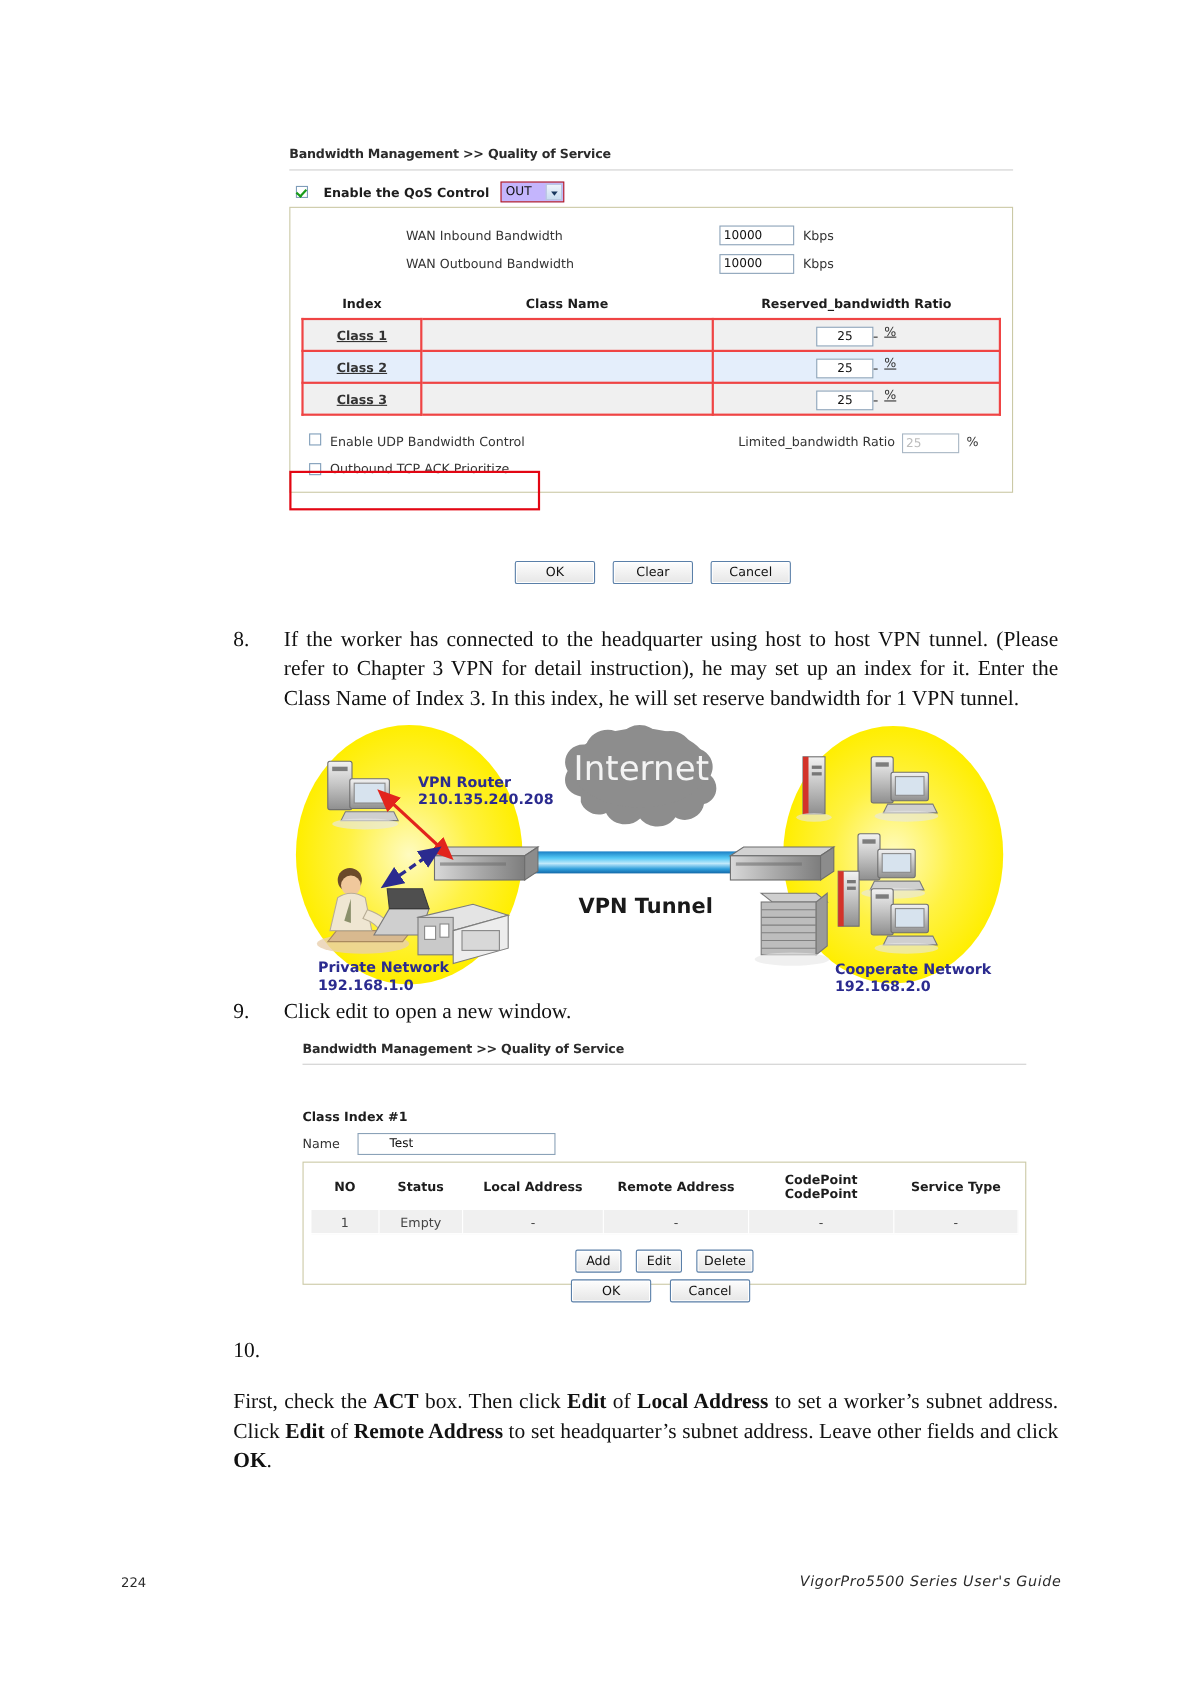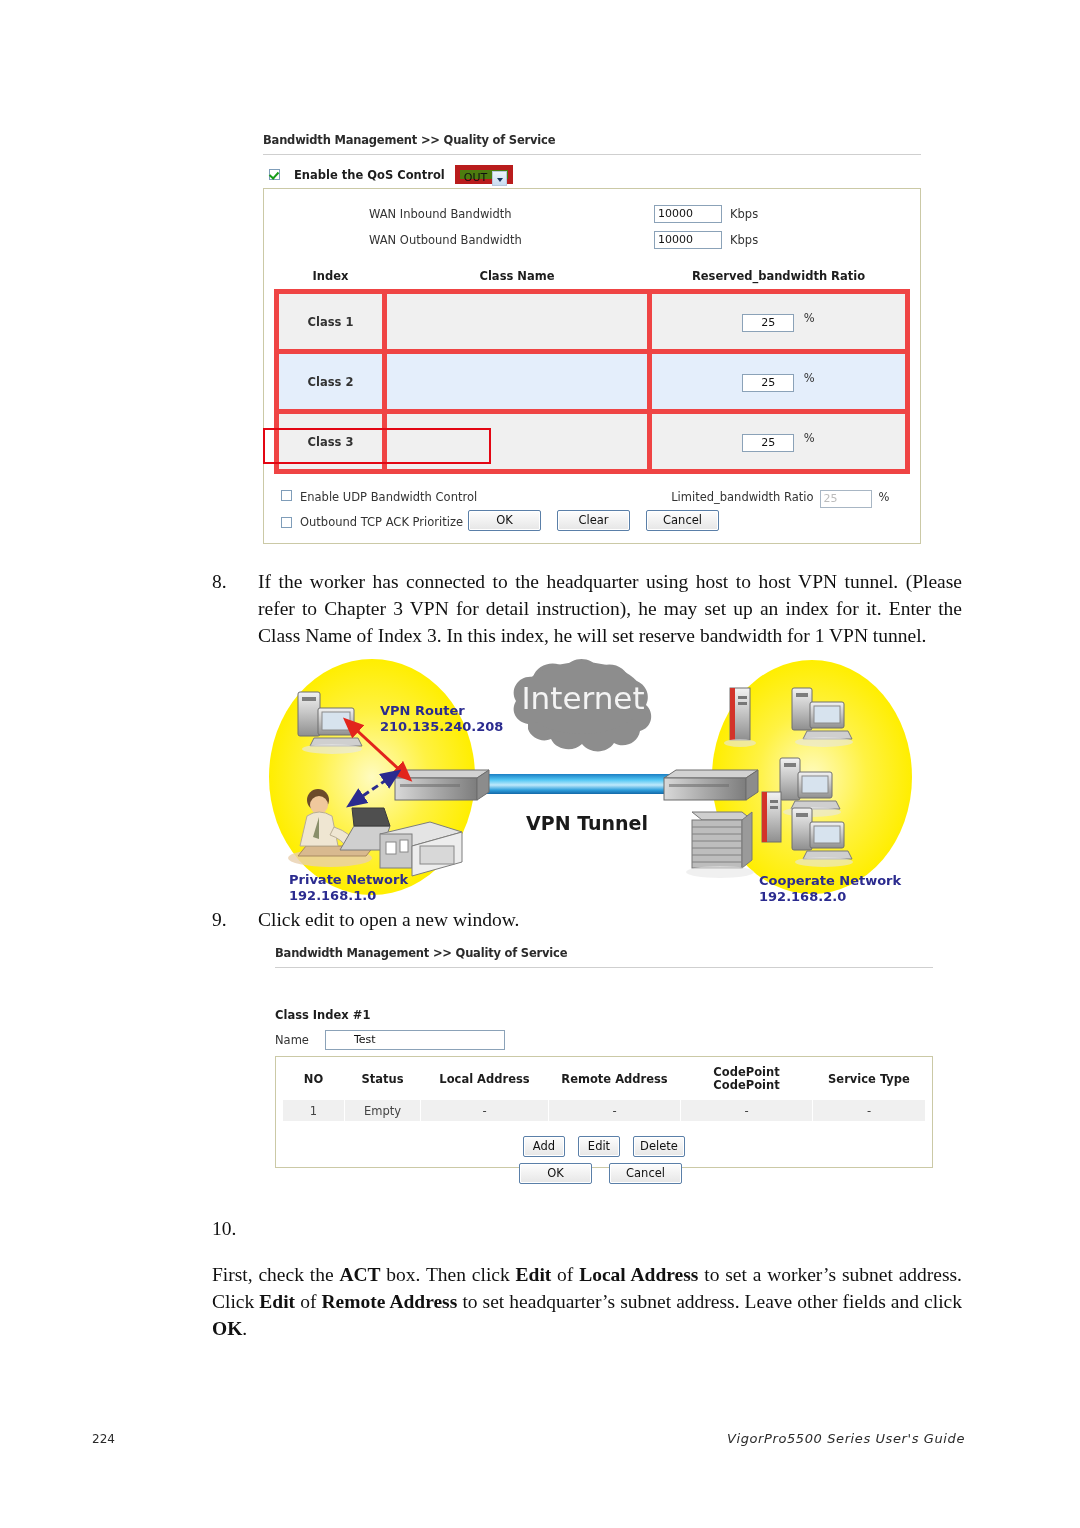--- a/index.html
+++ b/index.html
@@ -47,21 +47,21 @@
     border:1px solid #7f9db9; background:#fff;
     vertical-align:-1px; position:relative;
   }
   .chk.checked::after{
     content:""; position:absolute; left:1px; top:0px;
     width:4px; height:7px; border:solid #189c18;
     border-width:0 2px 2px 0; transform:rotate(42deg);
   }
 
   .selbox {
-    display:inline-block; border:5px solid #b91c1c; background:#4d7c0f;
+    display:inline-block; border:1px solid #b91c1c; background:#c4b5fd;
     height:19px; min-width:58px; font-size:11px; color:#111;
     padding:1px 20px 0 4px; position:relative; vertical-align:-4px;
     font-family:"DejaVu Sans", sans-serif;
   }
   .selbox .arrowbtn{
     position:absolute; right:1px; top:1px; width:15px; height:15px;
     background:linear-gradient(#eef4fb,#c9dcf0);
     border:1px solid #b7c9dc;
   }
   .selbox .arrowbtn::after{
@@ -81,22 +81,22 @@
   .panel {
     border:1px solid #cbc9a6; background:#fff;
   }
 
   .qos-table { border-collapse:collapse; width:100%; font-size:11px; }
   .qos-table th {
     font-size:11.5px; font-weight:bold; color:#1d1d1d;
     padding:4px 0 6px 0; background:#fff; border:0;
   }
   .qos-table td {
-    border:5px solid #ef4444; padding:17px 0; height:25px;
-    font-size:11.5px; color:#333;
+    border:2px solid #ef4444; padding:3px 0; height:25px;
+    font-size:11.5px; color:#333;text-decoration:underline;
   }
   .row-a td { background:#f0f0f0; }
   .row-b td { background:#e4eefb; }
   .idx-cell { font-weight:bold; color:#1d1d1d; text-align:center; width:108px; }
   .name-cell { text-align:center; width:265px; }
   .ratio-cell { text-align:center; }
 
   .chklabel {
     font-size:11.5px; color:#333; font-family:"DejaVu Sans", sans-serif;
   }
@@ -126,21 +126,21 @@
     text-align:center; font-size:11.5px; color:#444; height:22px;
   }
 
   
   .diagram { position:absolute; }
   .dg-label { font-family:"DejaVu Sans", sans-serif; font-weight:bold; fill:#2b2b8f; }
   .dg-blk { font-family:"DejaVu Sans", sans-serif; font-weight:bold; fill:#1a1a1a; }
 
   
   .footer-page {
-    position:absolute; left:92px; top:1432px;
+    position:absolute; left:110px; top:1432px;
     font-family:"DejaVu Sans", sans-serif; font-size:12px; color:#2a2a2a;
   }
   .footer-guide {
     position:absolute; right:115px; top:1431px;
     font-family:"DejaVu Sans", sans-serif; font-style:italic;
     font-size:13px; color:#2a2a2a; letter-spacing:0.6px;
   }
 </style>
 </head>
 <body>

